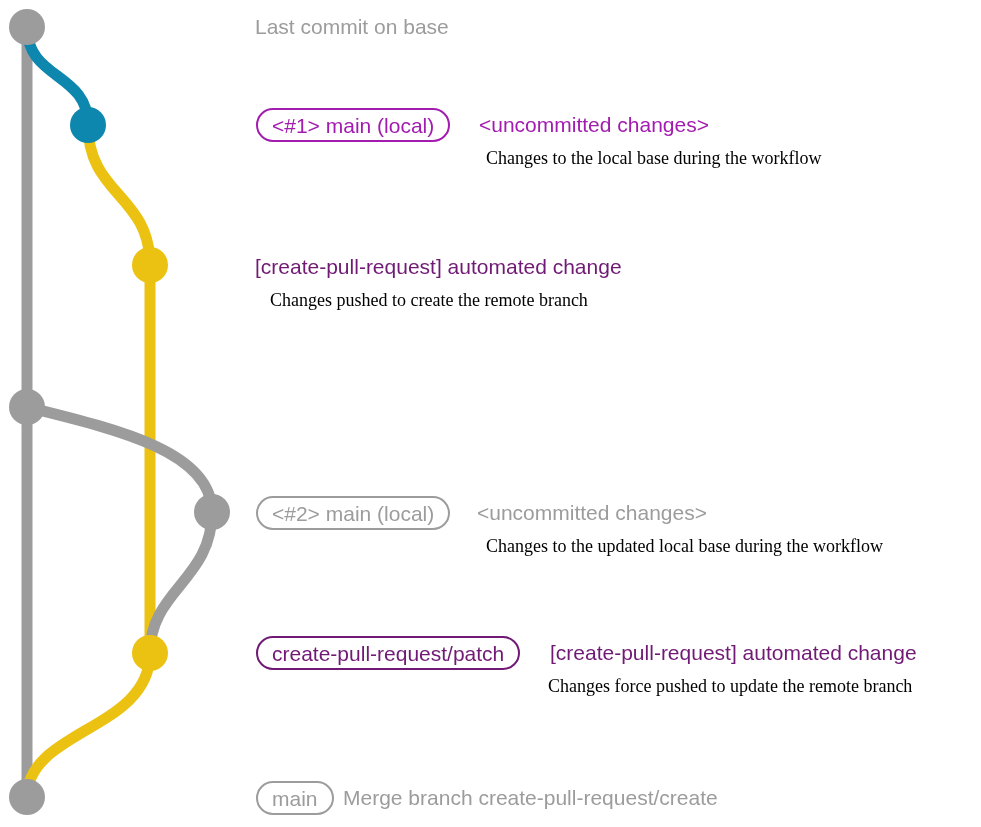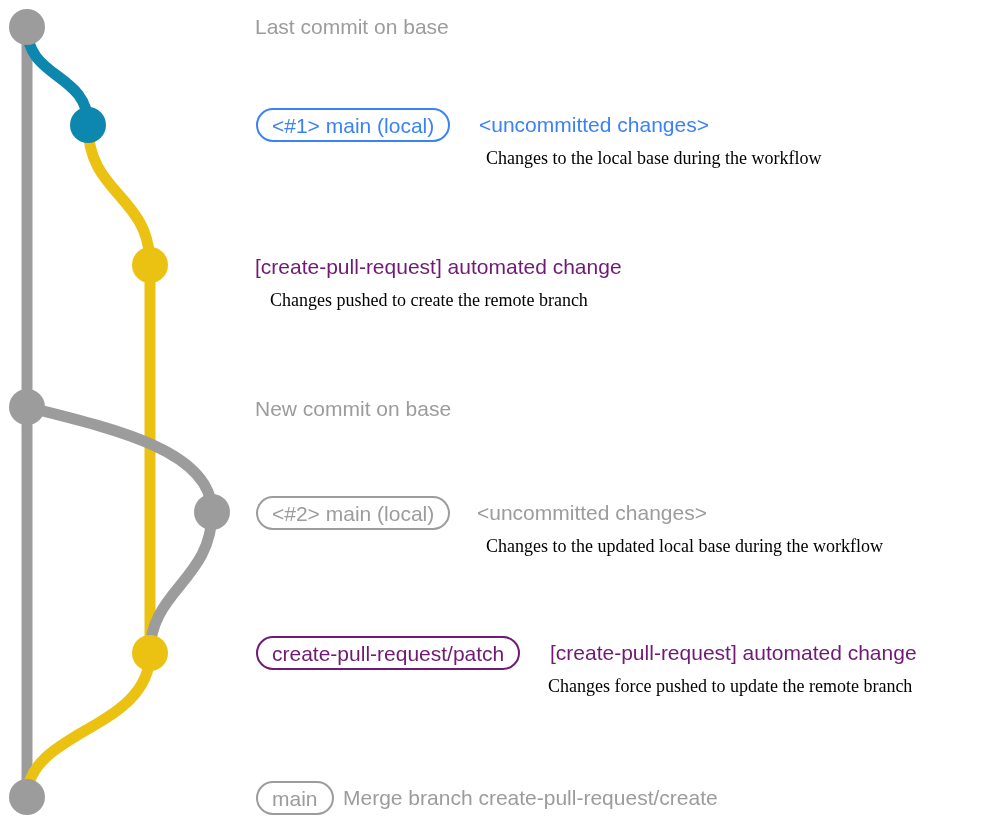--- a/index.html
+++ b/index.html
@@ -53,21 +53,21 @@
     border-radius: 17px;
     border: 2px solid currentColor;
     font-family: "Liberation Sans", sans-serif;
     font-size: 21px;
     line-height: 21px;
     padding: 0 14px;
     height: 34px;
     white-space: nowrap;
     background: #ffffff;
   }
-  .c-blue   { color: #3b82f6; }
+  .c-blue   { color: #a21caf; }
   .c-yellow { color: #701a75; }
   .c-gray   { color: #9C9C9C; }
 </style>
 </head>
 <body>
 
 <svg id="graph-canvas" viewBox="0 0 981 827" xmlns="http://www.w3.org/2000/svg">
 
   <path d="M 27 27 L 27 407 L 27 797" fill="none" stroke="#9C9C9C" stroke-width="11" stroke-linecap="round"></path>
 
@@ -96,21 +96,20 @@
 
   <div class="headline c-gray" style="left:255px; top:14px;">Last commit on base</div>
 
   <div class="pill c-blue" style="left:256px; top:108px;">&lt;#1&gt; main (local)</div>
   <div class="headline c-blue" style="left:479px; top:112px;">&lt;uncommitted changes&gt;</div>
   <div class="subline" style="left:486px; top:147px;">Changes to the local base during the workflow</div>
 
   <div class="headline c-yellow" style="left:255px; top:254px;">[create-pull-request] automated change</div>
   <div class="subline" style="left:270px; top:289px;">Changes pushed to create the remote branch</div>
 
-  <div class="headline c-gray" style="left:255px; top:396px;">New commit on base</div>
 
   <div class="pill c-gray" style="left:256px; top:496px;">&lt;#2&gt; main (local)</div>
   <div class="headline c-gray" style="left:477px; top:500px;">&lt;uncommitted changes&gt;</div>
   <div class="subline" style="left:486px; top:535px;">Changes to the updated local base during the workflow</div>
 
   <div class="pill c-yellow" style="left:256px; top:636px;">create-pull-request/patch</div>
   <div class="headline c-yellow" style="left:550px; top:640px;">[create-pull-request] automated change</div>
   <div class="subline" style="left:548px; top:675px;">Changes force pushed to update the remote branch</div>
 
   <div class="pill c-gray" style="left:256px; top:781px;">main</div>

